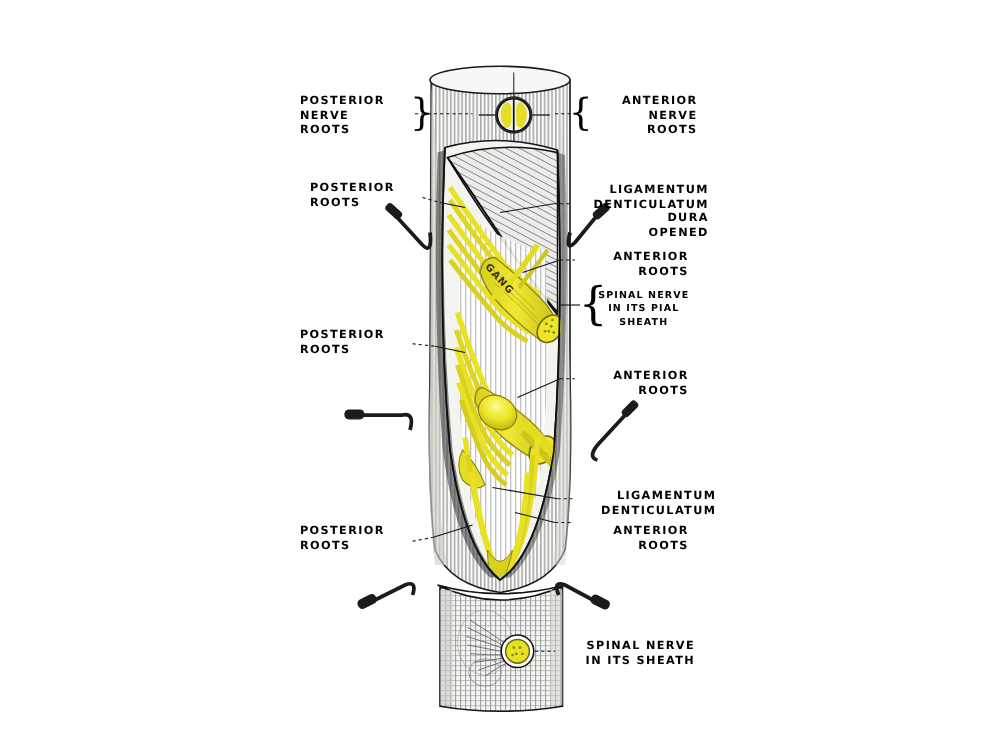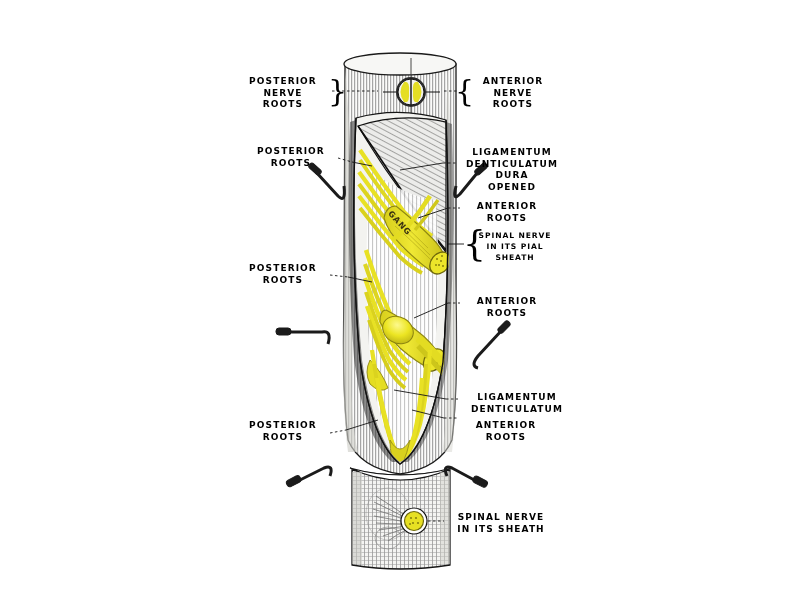--- a/index.html
+++ b/index.html
@@ -26,22 +26,22 @@
   .lbl {
     position: absolute;
     font-family: "DejaVu Sans", sans-serif;
     font-weight: bold;
     color: #000000;
     letter-spacing: 1.1px;
     line-height: 1.30;
     white-space: pre;
     font-size: 9px;
   }
-  .lbl-r { text-align: center; }
-  .lbl-l { text-align: center; }
+  .lbl-r { text-align: left; }
+  .lbl-l { text-align: right; }
   .lbl-c { text-align: center; }
   .lbl-small {
     font-size: 7.6px;
     letter-spacing: 0.9px;
     line-height: 1.45;
   }
   .brace {
     position: absolute;
     font-family: "DejaVu Serif", serif;
     font-weight: normal;

